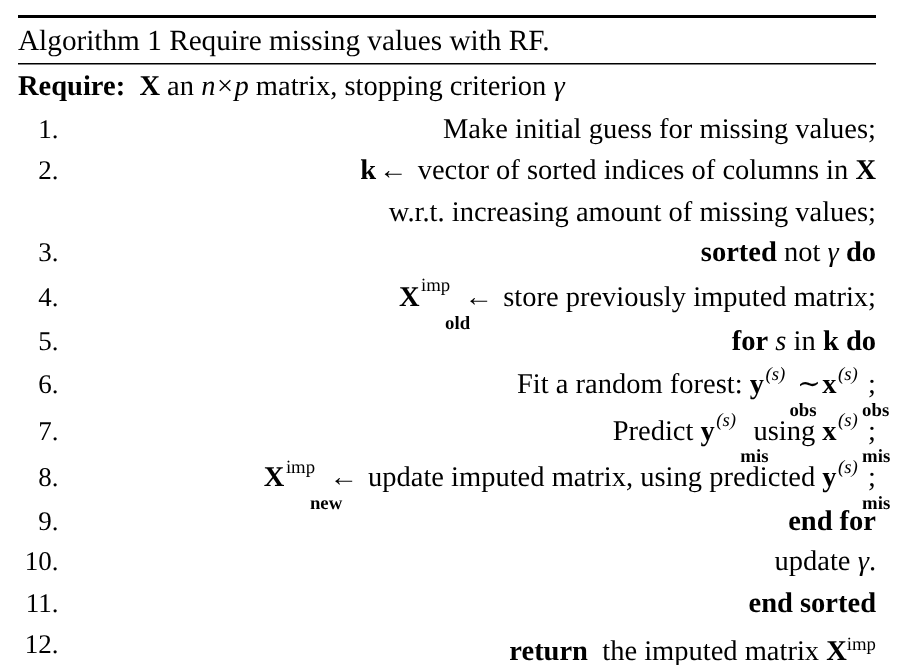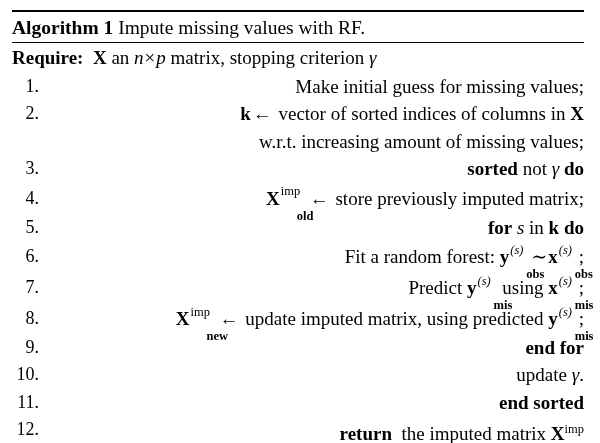--- a/index.html
+++ b/index.html
@@ -35,21 +35,21 @@
     margin: 0;
   }
 
   
   .algo-title {
     font-size: 19.5px;
     line-height: 27px;
     padding: 2px 0 1px 0;
     white-space: nowrap;
   }
-  .algo-title .kw { font-weight: bold; }
+  .algo-title .kw { font-weight: normal; }
 
   .require-line {
     font-size: 19px;
     line-height: 26px;
     padding: 2px 0 1px 0;
     white-space: nowrap;
   }
   .require-line .kw { font-weight: bold; }
 
   
@@ -133,21 +133,21 @@
   }
 </style>
 </head>
 <body>
 
 <div id="algorithm-block">
 
   <div class="rule-thick"></div>
 
   <div class="algo-title">
-    <span class="kw">Algorithm 1</span><span> </span><span>Impute missing values with RF.</span>
+    <span class="kw">Algorithm 1</span><span> </span><span>Require missing values with RF.</span>
   </div>
 
   <div class="rule-thin"></div>
 
   <div class="require-line">
     <span class="kw">Require:</span><span>&nbsp; </span><span class="bvar">X</span><span> </span><span>an</span><span> </span><span class="var">n</span><span class="mtimes">×</span><span class="var">p</span><span> </span><span>matrix, stopping criterion</span><span> </span><span class="var">γ</span>
   </div>
 
   <div class="algo-body">
 

